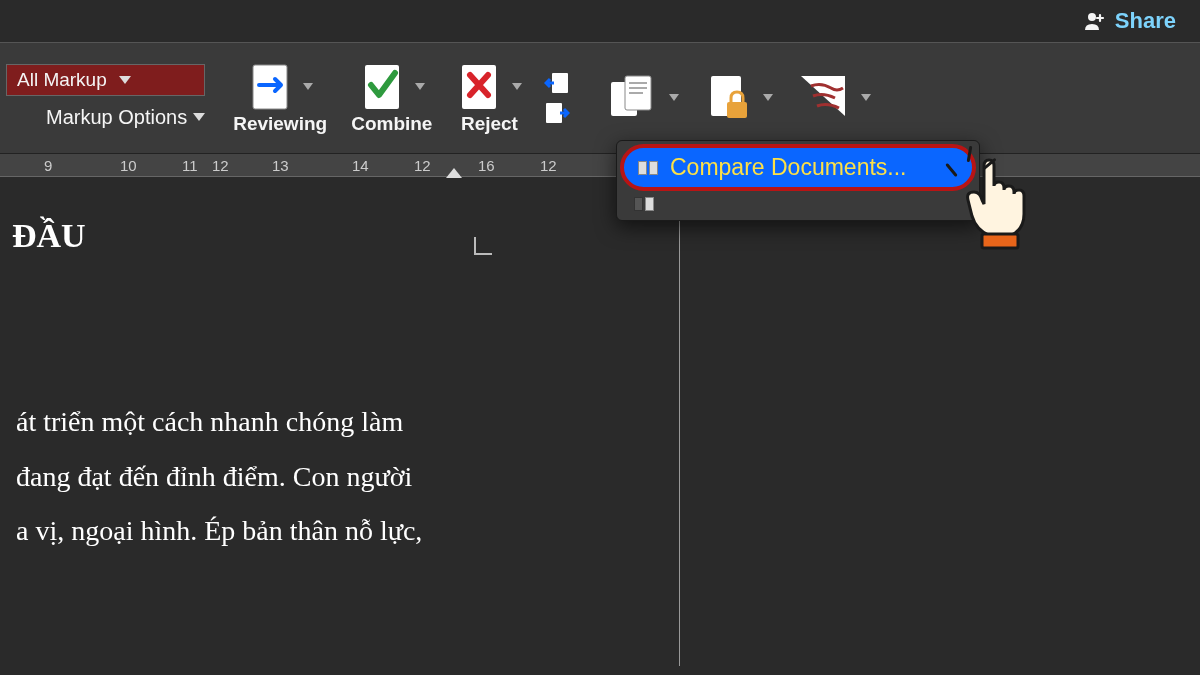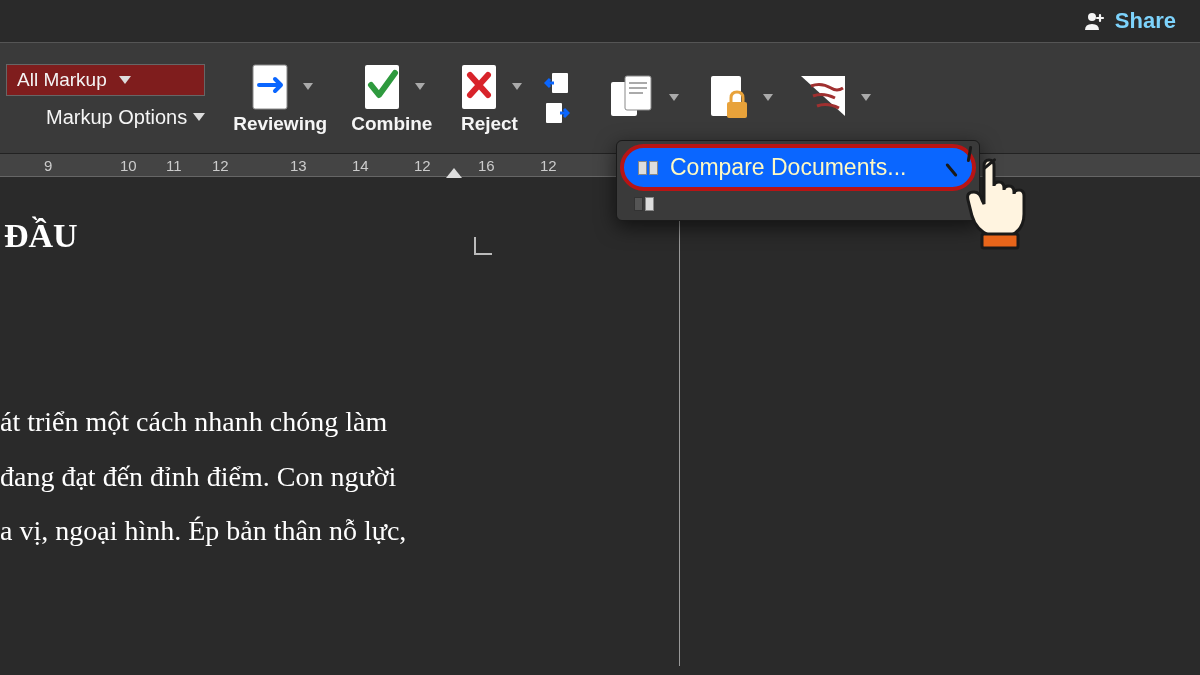--- a/index.html
+++ b/index.html
@@ -113,35 +113,35 @@
   position: relative;
 }
 .page-margin-mark {
   position: absolute;
   left: 474px;
   top: 60px;
   width: 18px; height: 18px;
   border-left: 2px solid #bbb;
   border-bottom: 2px solid #bbb;
 }
-.doc-title { font-family: 'Times New Roman', serif; font-weight: bold; font-size: 34px; color: #fff; padding-left: 4px; margin-bottom: 140px; }
-.doc-body { font-family: 'Times New Roman', serif; font-size: 28px; color: #fff; line-height: 1.95; padding-left: 0; }
+.doc-title { font-family: 'Times New Roman', serif; font-weight: bold; font-size: 34px; color: #fff; padding-left: 12px; margin-bottom: 140px; }
+.doc-body { font-family: 'Times New Roman', serif; font-size: 28px; color: #fff; line-height: 1.95; padding-left: 16px; }
 .page-right { flex: 1; background: #2a2a2a; }
 .dropdown-menu {
   position: absolute;
   left: 616px;
   top: 140px;
   background: #3a3a3a;
   border: 1px solid #1a1a1a;
   border-radius: 6px;
   width: 364px;
   box-shadow: 0 6px 20px rgba(0,0,0,0.6);
   padding: 3px;
 }
-.menu-item { display: flex; align-items: center; gap: 12px; padding: 6px 14px; font-size: 23px; color: #fef9c3; cursor: pointer; border-radius: 4px; }
+.menu-item { display: flex; align-items: center; gap: 12px; padding: 6px 14px; font-size: 23px; color: #fde047; cursor: pointer; border-radius: 4px; }
 .menu-item.selected { background: #0a66ff; border: 4px solid #b81414; border-radius: 24px; }
 .compare-mini-icon { display: flex; gap: 2px; }
 .mini-page { width: 9px; height: 14px; background: #ddd; border: 1px solid #888; }
 .mini-page-dark { width: 9px; height: 14px; background: #555; border: 1px solid #333; }
 .cursor-hand {
   position: absolute;
   left: 954px;
   top: 150px;
   z-index: 20;
 }
@@ -262,23 +262,23 @@
       </svg>
       <span class="dd-arrow-small"></span>
     </div>
     <span class="btn-label"></span>
   </div>
 </div>
 
 <div class="ruler">
   <span class="ruler-num" style="left:44px">9</span>
   <span class="ruler-num" style="left:120px">10</span>
-  <span class="ruler-num" style="left:166px">11</span>
+  <span class="ruler-num" style="left:182px">11</span>
   <span class="ruler-num" style="left:212px">12</span>
-  <span class="ruler-num" style="left:290px">13</span>
+  <span class="ruler-num" style="left:272px">13</span>
   <span class="ruler-num" style="left:352px">14</span>
   <span class="ruler-num" style="left:414px">12</span>
   <span class="ruler-num" style="left:478px">16</span>
   <span class="ruler-num" style="left:540px">12</span>
   <span class="ruler-indent" style="left:446px"></span>
 </div>
 
 <div class="doc-area">
   <div class="page-left">
     <div class="page-margin-mark"></div>

